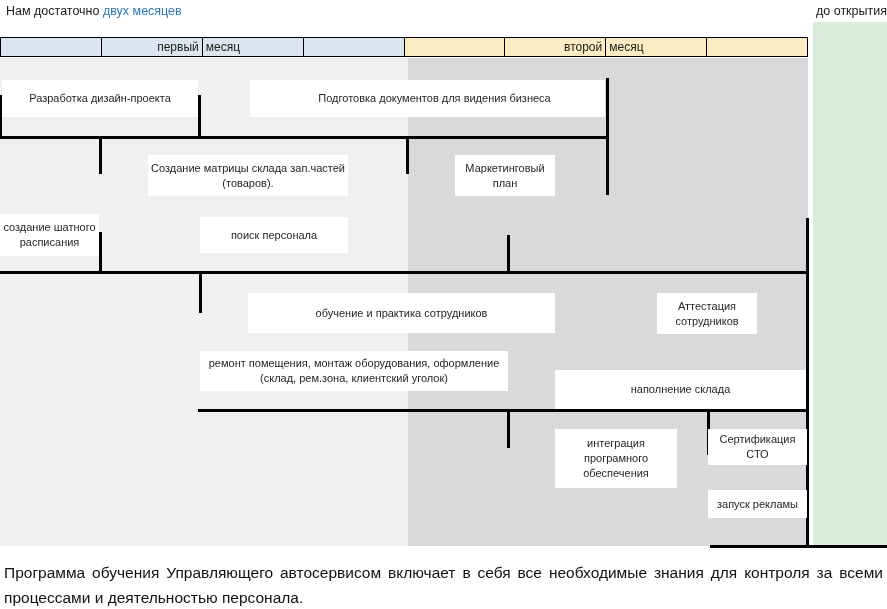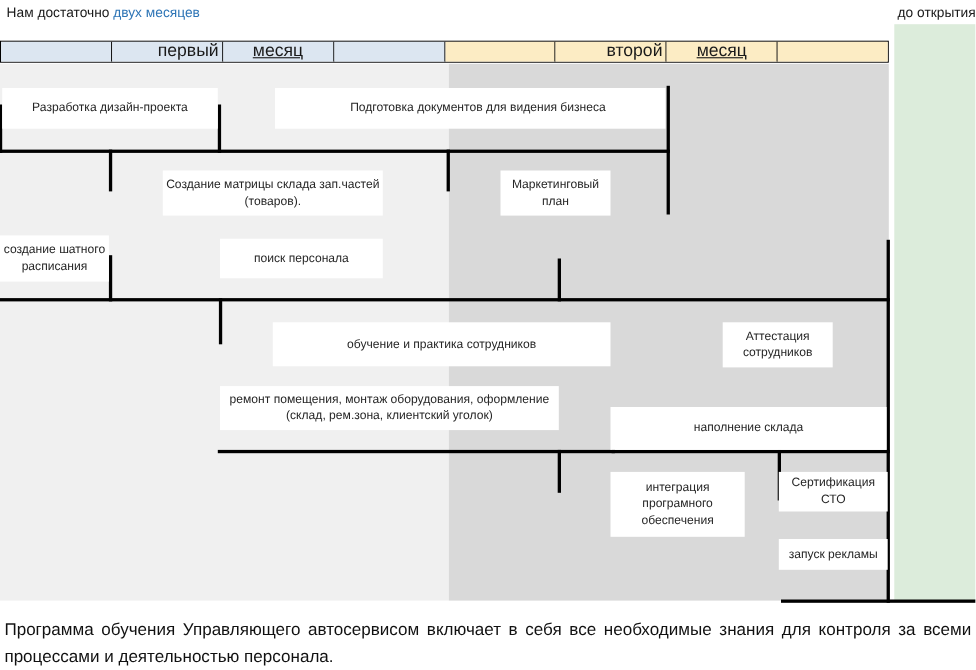--- a/index.html
+++ b/index.html
@@ -16,26 +16,26 @@
   .top-note .hl{color:var(--note-highlight-blue);}
   .pre-open-label{position:absolute;left:816px;top:4px;font-size:12.5px;color:#1a1a1a;white-space:nowrap;}
 
   
   .bg-m1{position:absolute;left:0;top:58px;width:408px;height:488px;background:var(--month1-bg);}
   .bg-m2{position:absolute;left:408px;top:58px;width:400px;height:488px;background:var(--month2-bg);}
   .green-col{position:absolute;left:813px;top:22px;width:74px;height:524px;background:var(--pre-opening-green);}
 
   
   .hdr{position:absolute;left:0;top:37px;width:808px;height:20px;display:flex;border:1px solid var(--line-black);box-sizing:border-box;}
-  .hdr-cell{flex:1 1 0;border-right:1px solid var(--line-black);box-sizing:border-box;display:flex;align-items:center;font-size:16px;color:#1a1a1a;padding:0 3px;overflow:hidden;}
+  .hdr-cell{flex:1 1 0;border-right:1px solid var(--line-black);box-sizing:border-box;display:flex;align-items:center;font-size:12px;color:#1a1a1a;padding:0 3px;overflow:hidden;}
   .hdr-cell:last-child{border-right:none;}
   .hdr-cell.blue{background:var(--header-blue);}
   .hdr-cell.cream{background:var(--header-cream);}
   .hdr-cell.r{justify-content:flex-end;}
-  .hdr-cell.l{justify-content:center;text-decoration:underline;}
+  .hdr-cell.l{justify-content:flex-start;}
 
   
   .hl-line,.vl-line{position:absolute;background:var(--line-black);}
   .hl-line{height:3px;}
   .vl-line{width:3px;}
 
   
   .task{position:absolute;background:#fff;color:#262626;font-size:11px;line-height:15px;
         display:flex;align-items:center;justify-content:center;text-align:center;padding:2px;box-sizing:border-box;}
 

